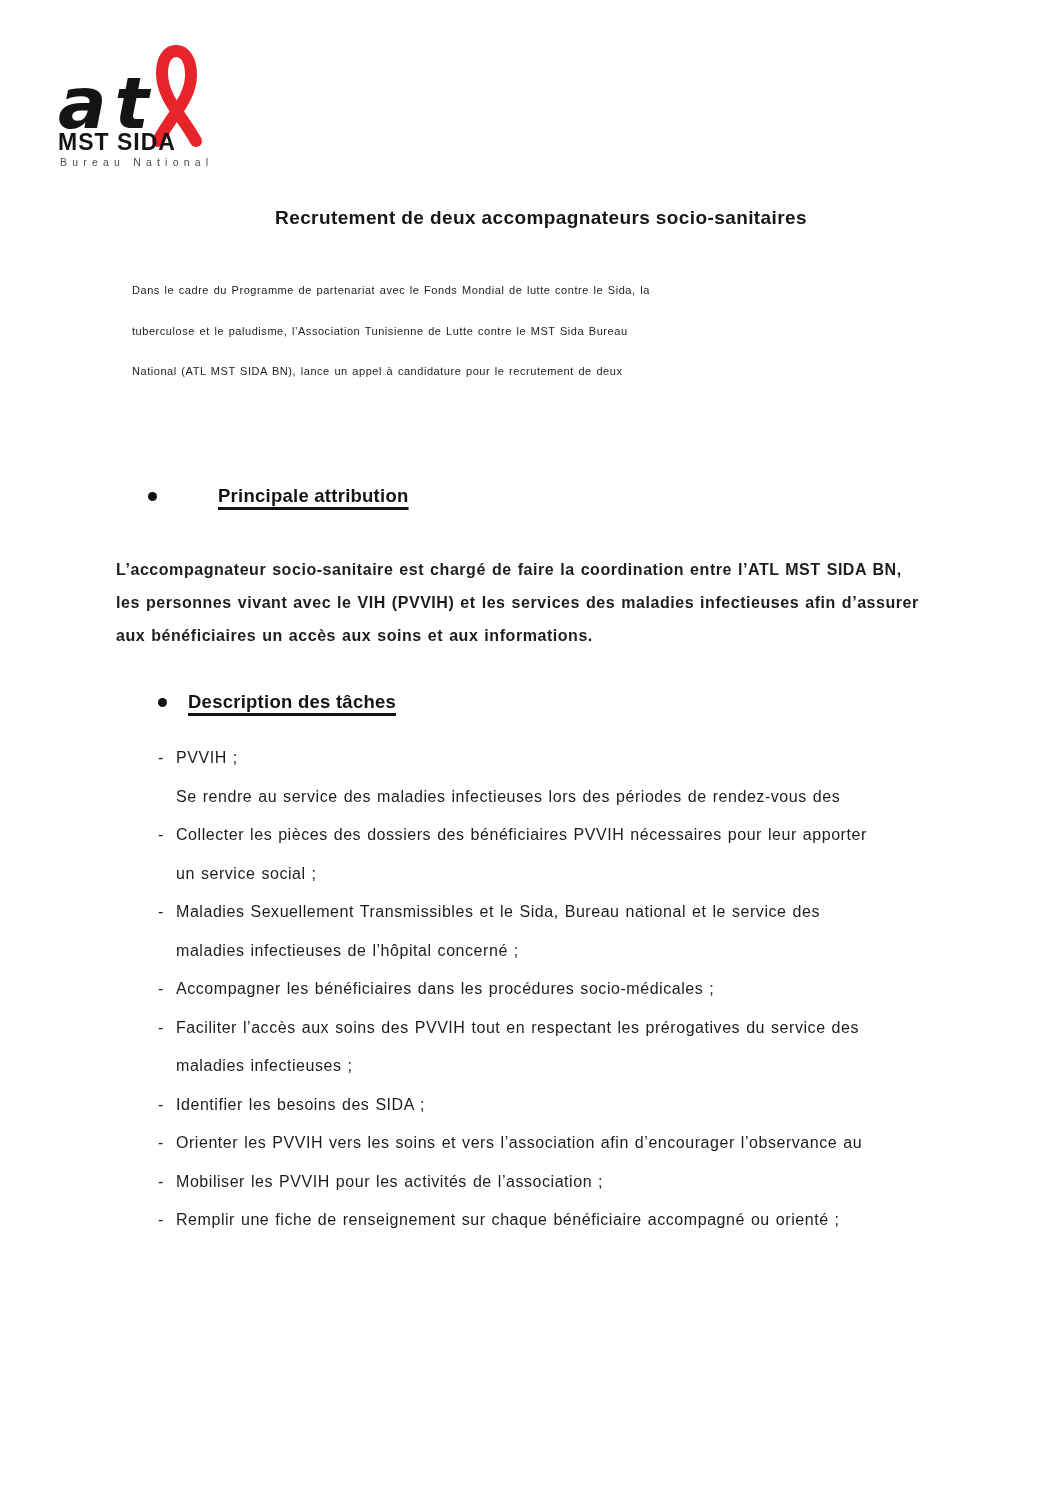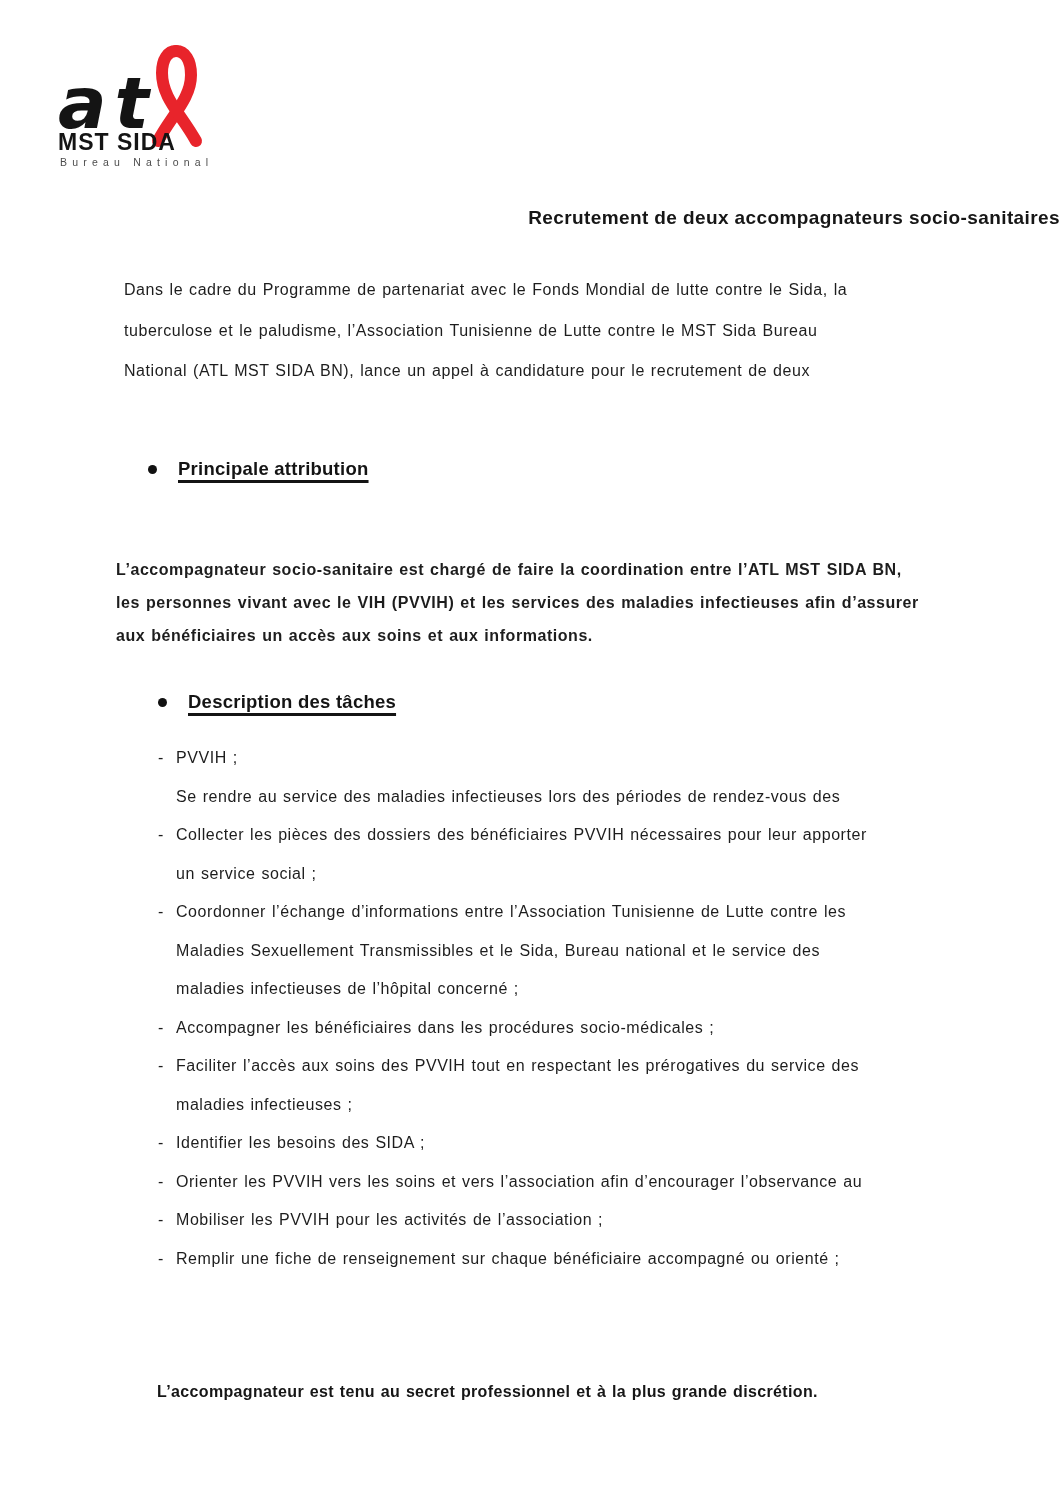--- a/index.html
+++ b/index.html
@@ -10,33 +10,33 @@
     background:#ffffff;
     font-family:"Liberation Sans", sans-serif;
     color:#1d1d1d;
     overflow:hidden;
   }
   
   .logo{position:absolute;left:58px;top:38px;width:230px;height:134px;}
   
   .doc-title{
     position:absolute;left:0;top:206px;width:100%;
-    text-align:right;text-indent:22px;
+    text-align:center;text-indent:22px;
     font-size:19px;font-weight:bold;letter-spacing:0.4px;line-height:24px;
     color:#161616;
   }
   
   .intro{
-    position:absolute;left:124px;top:270px;
-    font-size:16px;line-height:40.5px;
+    position:absolute;left:132px;top:270px;
+    font-size:11px;line-height:40.5px;
     letter-spacing:0.55px;word-spacing:1px;white-space:nowrap;
   }
   
   .h-item{position:absolute;display:flex;align-items:flex-start;line-height:28px;}
-  .h-item.h1{left:148px;top:455px;}
+  .h-item.h1{left:148px;top:482px;gap:40px;}
   .h-item.h2{left:158px;top:688px;}
   .hdot{
     width:9px;height:9px;border-radius:50%;background:#111;
     margin-top:10px;flex:0 0 9px;
   }
   .htext{
     margin-left:21px;
     font-size:18.5px;font-weight:bold;letter-spacing:0.25px;color:#141414;
     text-decoration:underline;
     text-decoration-thickness:2.5px;
@@ -120,21 +120,20 @@
       <span class="dash">-</span>
       <div class="tlines">
         <div>Collecter les pièces des dossiers des bénéficiaires PVVIH nécessaires pour leur apporter</div>
         <div>un service social ;</div>
       </div>
     </div>
 
     <div class="task">
       <span class="dash">-</span>
       <div class="tlines">
-        <div>Coordonner l’échange d’informations entre l’Association Tunisienne de Lutte contre les</div>
         <div>Maladies Sexuellement Transmissibles et le Sida, Bureau national et le service des</div>
         <div>maladies infectieuses de l’hôpital concerné ;</div>
       </div>
     </div>
 
     <div class="task">
       <span class="dash">-</span>
       <div class="tlines">
         <div>Accompagner les bénéficiaires dans les procédures socio-médicales ;</div>
       </div>
@@ -171,15 +170,14 @@
 
     <div class="task">
       <span class="dash">-</span>
       <div class="tlines">
         <div>Remplir une fiche de renseignement sur chaque bénéficiaire accompagné ou orienté ;</div>
       </div>
     </div>
 
   </div>
 
-  <div class="footer-note">L’accompagnateur est tenu au secret professionnel et à la plus grande discrétion.</div>
 
 </div>
 
 </body></html>

